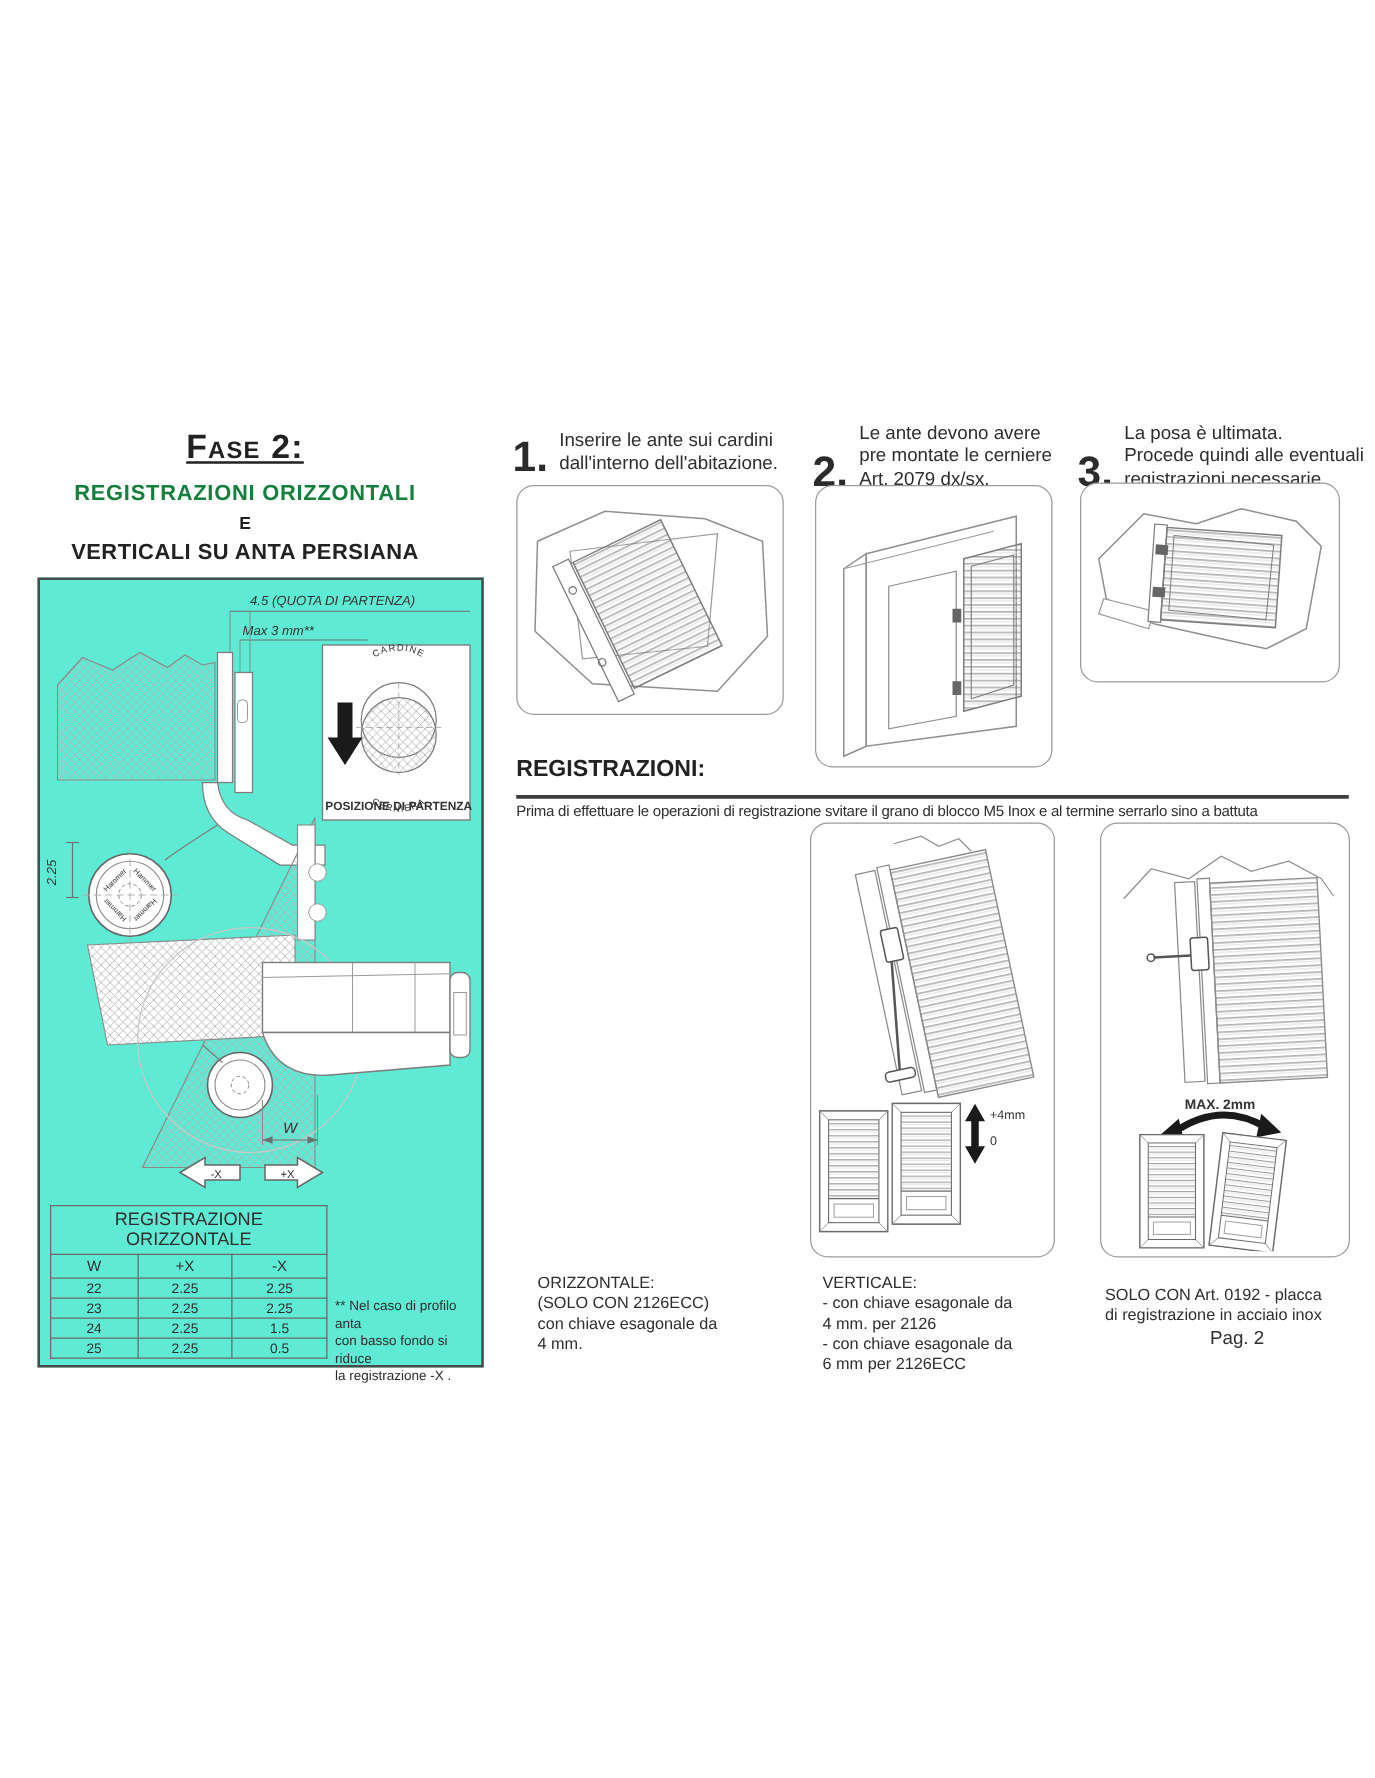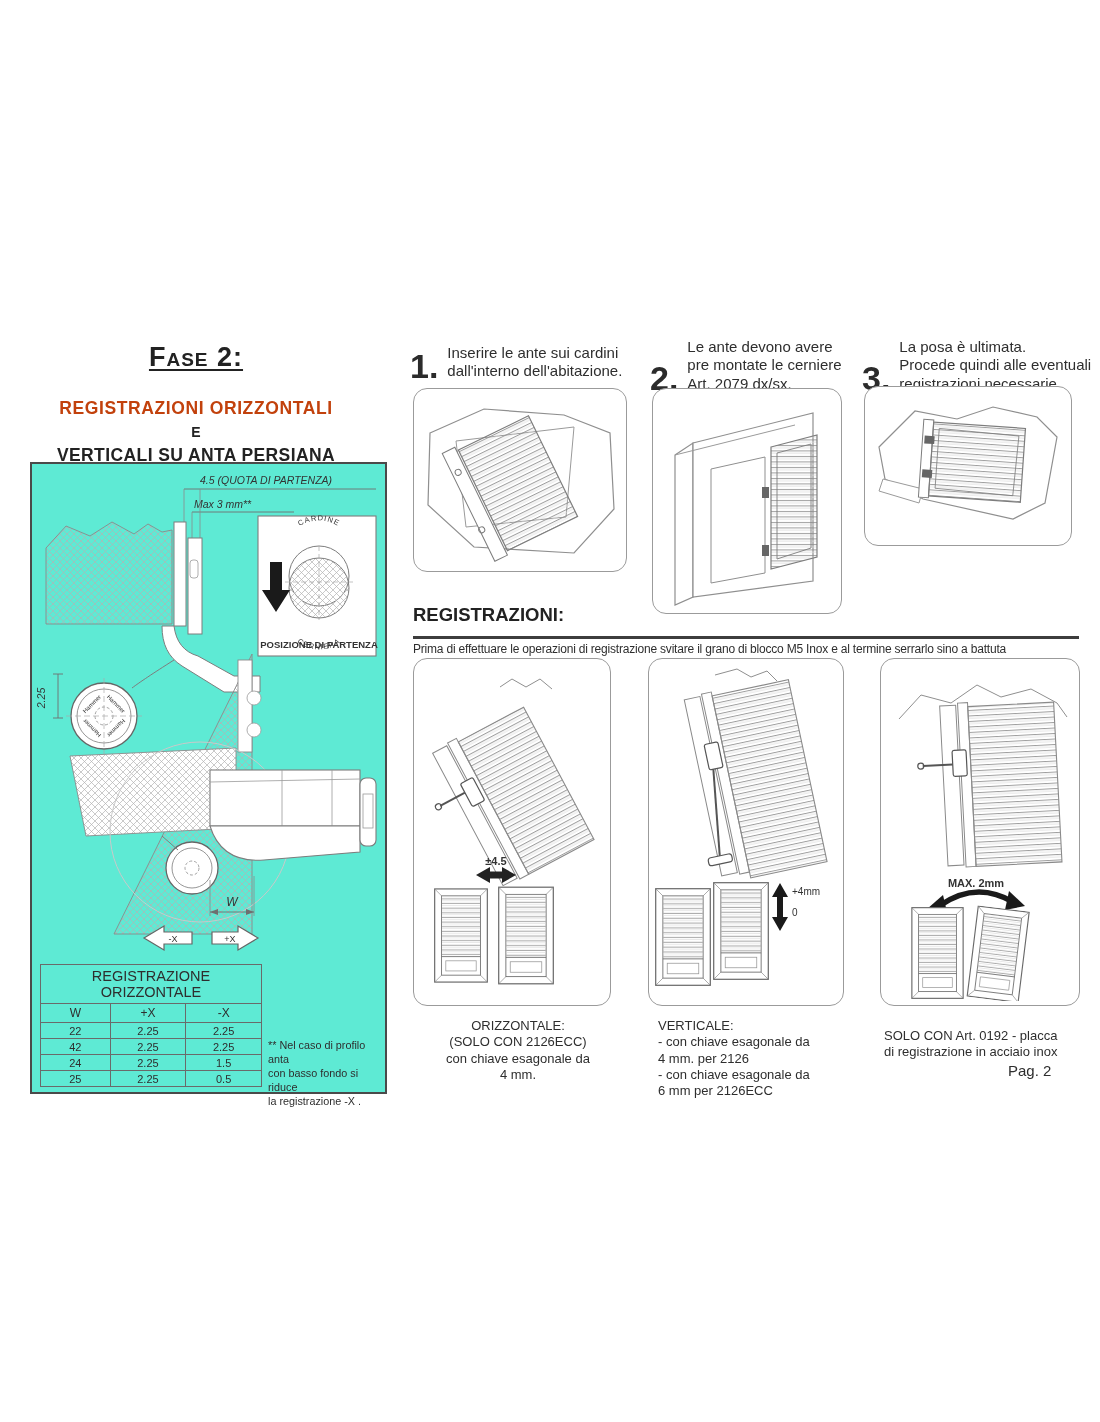--- a/index.html
+++ b/index.html
@@ -4,21 +4,21 @@
 <style>
   html,body{margin:0;padding:0;background:#fff;}
   .page{position:relative;width:1100px;height:1422px;background:#ffffff;overflow:hidden;
         font-family:"Liberation Sans",sans-serif;color:#333;}
   .abs{position:absolute;}
   .preline{white-space:pre-line;}
   
   .title-block{left:28px;top:342px;width:336px;text-align:center;}
   .fase{font-size:27px;font-weight:bold;font-variant:small-caps;text-decoration:underline;
         text-underline-offset:3px;letter-spacing:1px;color:#222;}
-  .t-line1{font-size:17.5px;font-weight:bold;letter-spacing:.6px;margin-top:25px;color:#c2410c;}
+  .t-line1{font-size:17.5px;font-weight:bold;letter-spacing:.6px;margin-top:11px;color:#15803d;}
   .t-line2{font-size:14px;font-weight:bold;margin-top:5px;color:#222;}
   .t-line3{font-size:17.5px;font-weight:bold;letter-spacing:.4px;margin-top:5px;color:#222;}
   
   .step{position:absolute;display:flex;align-items:flex-end;}
   .step-num{font-size:34px;font-weight:bold;line-height:.85;color:#2b2b2b;}
   .step-text{margin-left:9px;font-size:15px;line-height:1.22;color:#2e2e2e;}
   
   .panel{position:absolute;border:1.6px solid #9b9b9b;border-radius:14px;background:#fff;}
   .panel-left{left:30px;top:462px;width:353px;height:628px;border:2px solid #4a4a4a;
               border-radius:0;background:#5eead4;}
@@ -128,37 +128,20 @@
         <polygon points="72,44 152,46 150,106 72,104" fill="none" stroke="#7d7d7d" stroke-width="0.8"></polygon>
         <rect x="58" y="52" width="10" height="8" fill="#666"></rect>
         <rect x="58" y="86" width="10" height="8" fill="#666"></rect>
       </g>
     </svg>
   </div>
 
   <div class="abs reg-head">REGISTRAZIONI:</div>
   <div class="abs reg-intro">Prima di effettuare le operazioni di registrazione svitare il grano di blocco M5 Inox e al termine serrarlo sino a battuta</div>
 
-  <div class="panel" style="left:413px;top:658px;width:196px;height:346px;">
-    <svg width="192" height="342" viewBox="0 0 192 342">
-      <polyline points="86,28 98,20 112,28 126,20 138,30" fill="none" stroke="#8f8f8f" stroke-width="1"></polyline>
-      <g transform="rotate(-28 98 120)">
-        <rect x="40" y="60" width="16" height="150" fill="#fff" stroke="#8a8a8a" stroke-width="1"></rect>
-        <rect x="58" y="58" width="10" height="154" fill="#fff" stroke="#8a8a8a" stroke-width="1"></rect>
-        <rect x="68" y="62" width="74" height="150" fill="url(#lv)" stroke="#8a8a8a" stroke-width="1.1"></rect>
-        <rect x="50" y="100" width="14" height="26" rx="2" fill="#fff" stroke="#555" stroke-width="1.2"></rect>
-        <line x1="22" y1="110" x2="50" y2="110" stroke="#555" stroke-width="2"></line>
-        <circle cx="20" cy="110" r="3" fill="none" stroke="#555" stroke-width="1.2"></circle>
-      </g>
-      <text x="82" y="206" text-anchor="middle" font-size="11" font-weight="bold">±4.5</text>
-      <polygon points="62,216 76,208 76,212.5 88,212.5 88,208 102,216 88,224 88,219.5 76,219.5 76,224" fill="#222"></polygon>
-      <use href="#shutter" x="20" y="224" width="54" height="105"></use>
-      <use href="#shutter" x="84" y="224" width="56" height="105"></use>
-    </svg>
-  </div>
 
   <div class="panel" style="left:648px;top:658px;width:194px;height:346px;">
     <svg width="190" height="342" viewBox="0 0 190 342">
       <polyline points="66,16 88,10 102,18 118,12 128,22" fill="none" stroke="#8f8f8f" stroke-width="1"></polyline>
       <g transform="rotate(-12 95 115)">
         <rect x="52" y="30" width="16" height="180" fill="#fff" stroke="#8a8a8a" stroke-width="1"></rect>
         <rect x="70" y="28" width="10" height="184" fill="#fff" stroke="#8a8a8a" stroke-width="1"></rect>
         <rect x="80" y="32" width="78" height="186" fill="url(#lv)" stroke="#8a8a8a" stroke-width="1.1"></rect>
         <rect x="62" y="78" width="14" height="26" rx="2" fill="#fff" stroke="#555" stroke-width="1.2"></rect>
         <line x1="66" y1="104" x2="54" y2="192" stroke="#555" stroke-width="2"></line>
@@ -187,32 +170,32 @@
       <path d="M58,247 Q95,221 132,243" stroke="#1a1a1a" stroke-width="5.5" fill="none"></path>
       <polygon points="46,250 62,236 66,253" fill="#1a1a1a"></polygon>
       <polygon points="144,247 128,232 124,251" fill="#1a1a1a"></polygon>
       <use href="#shutter" x="28" y="248" width="57" height="92"></use>
       <g transform="translate(94,246) rotate(7)">
         <use href="#shutter" x="0" y="0" width="58" height="92"></use>
       </g>
     </svg>
   </div>
 
-  <div class="abs cap preline" style="left:430px;top:1018px;width:176px;text-align:center;">ORIZZONTALE:
+  <div class="abs cap preline" style="left:430px;top:1018px;width:176px;">ORIZZONTALE:
 (SOLO CON 2126ECC)
 con chiave esagonale da
 4 mm.</div>
   <div class="abs cap preline" style="left:658px;top:1018px;width:186px;">VERTICALE:
 - con chiave esagonale da
 4 mm. per 2126
 - con chiave esagonale da
 6 mm per 2126ECC</div>
   <div class="abs cap preline" style="left:884px;top:1028px;width:200px;">SOLO CON Art. 0192 - placca
 di registrazione in acciaio inox</div>
-  <div class="abs pag" style="left:1008px;top:1062px;">Pag. 2</div>
+  <div class="abs pag" style="left:968px;top:1062px;">Pag. 2</div>
 
   <div class="abs panel-left">
     <svg width="349" height="500" viewBox="0 0 349 500">
 
       <text x="168" y="20" font-size="10.5" font-style="italic">4.5 (QUOTA DI PARTENZA)</text>
       <line x1="152" y1="25" x2="344" y2="25" stroke="#6f6f6f" stroke-width="0.9"></line>
       <text x="162" y="44" font-size="10.5" font-style="italic">Max 3 mm**</text>
       <line x1="160" y1="48" x2="262" y2="48" stroke="#6f6f6f" stroke-width="0.9"></line>
       <line x1="152" y1="25" x2="152" y2="100" stroke="#8a8a8a" stroke-width="0.8"></line>
       <line x1="168" y1="25" x2="168" y2="100" stroke="#8a8a8a" stroke-width="0.8"></line>
@@ -303,21 +286,21 @@
           <td class="th" style="width:70px">W</td>
           <td class="th" style="width:76px">+X</td>
           <td class="th" style="width:76px">-X</td>
         </tr>
         <tr>
           <td class="tc">22</td>
           <td class="tc">2.25</td>
           <td class="tc">2.25</td>
         </tr>
         <tr>
-          <td class="tc">42</td>
+          <td class="tc">23</td>
           <td class="tc">2.25</td>
           <td class="tc">2.25</td>
         </tr>
         <tr>
           <td class="tc">24</td>
           <td class="tc">2.25</td>
           <td class="tc">1.5</td>
         </tr>
         <tr>
           <td class="tc">25</td>

